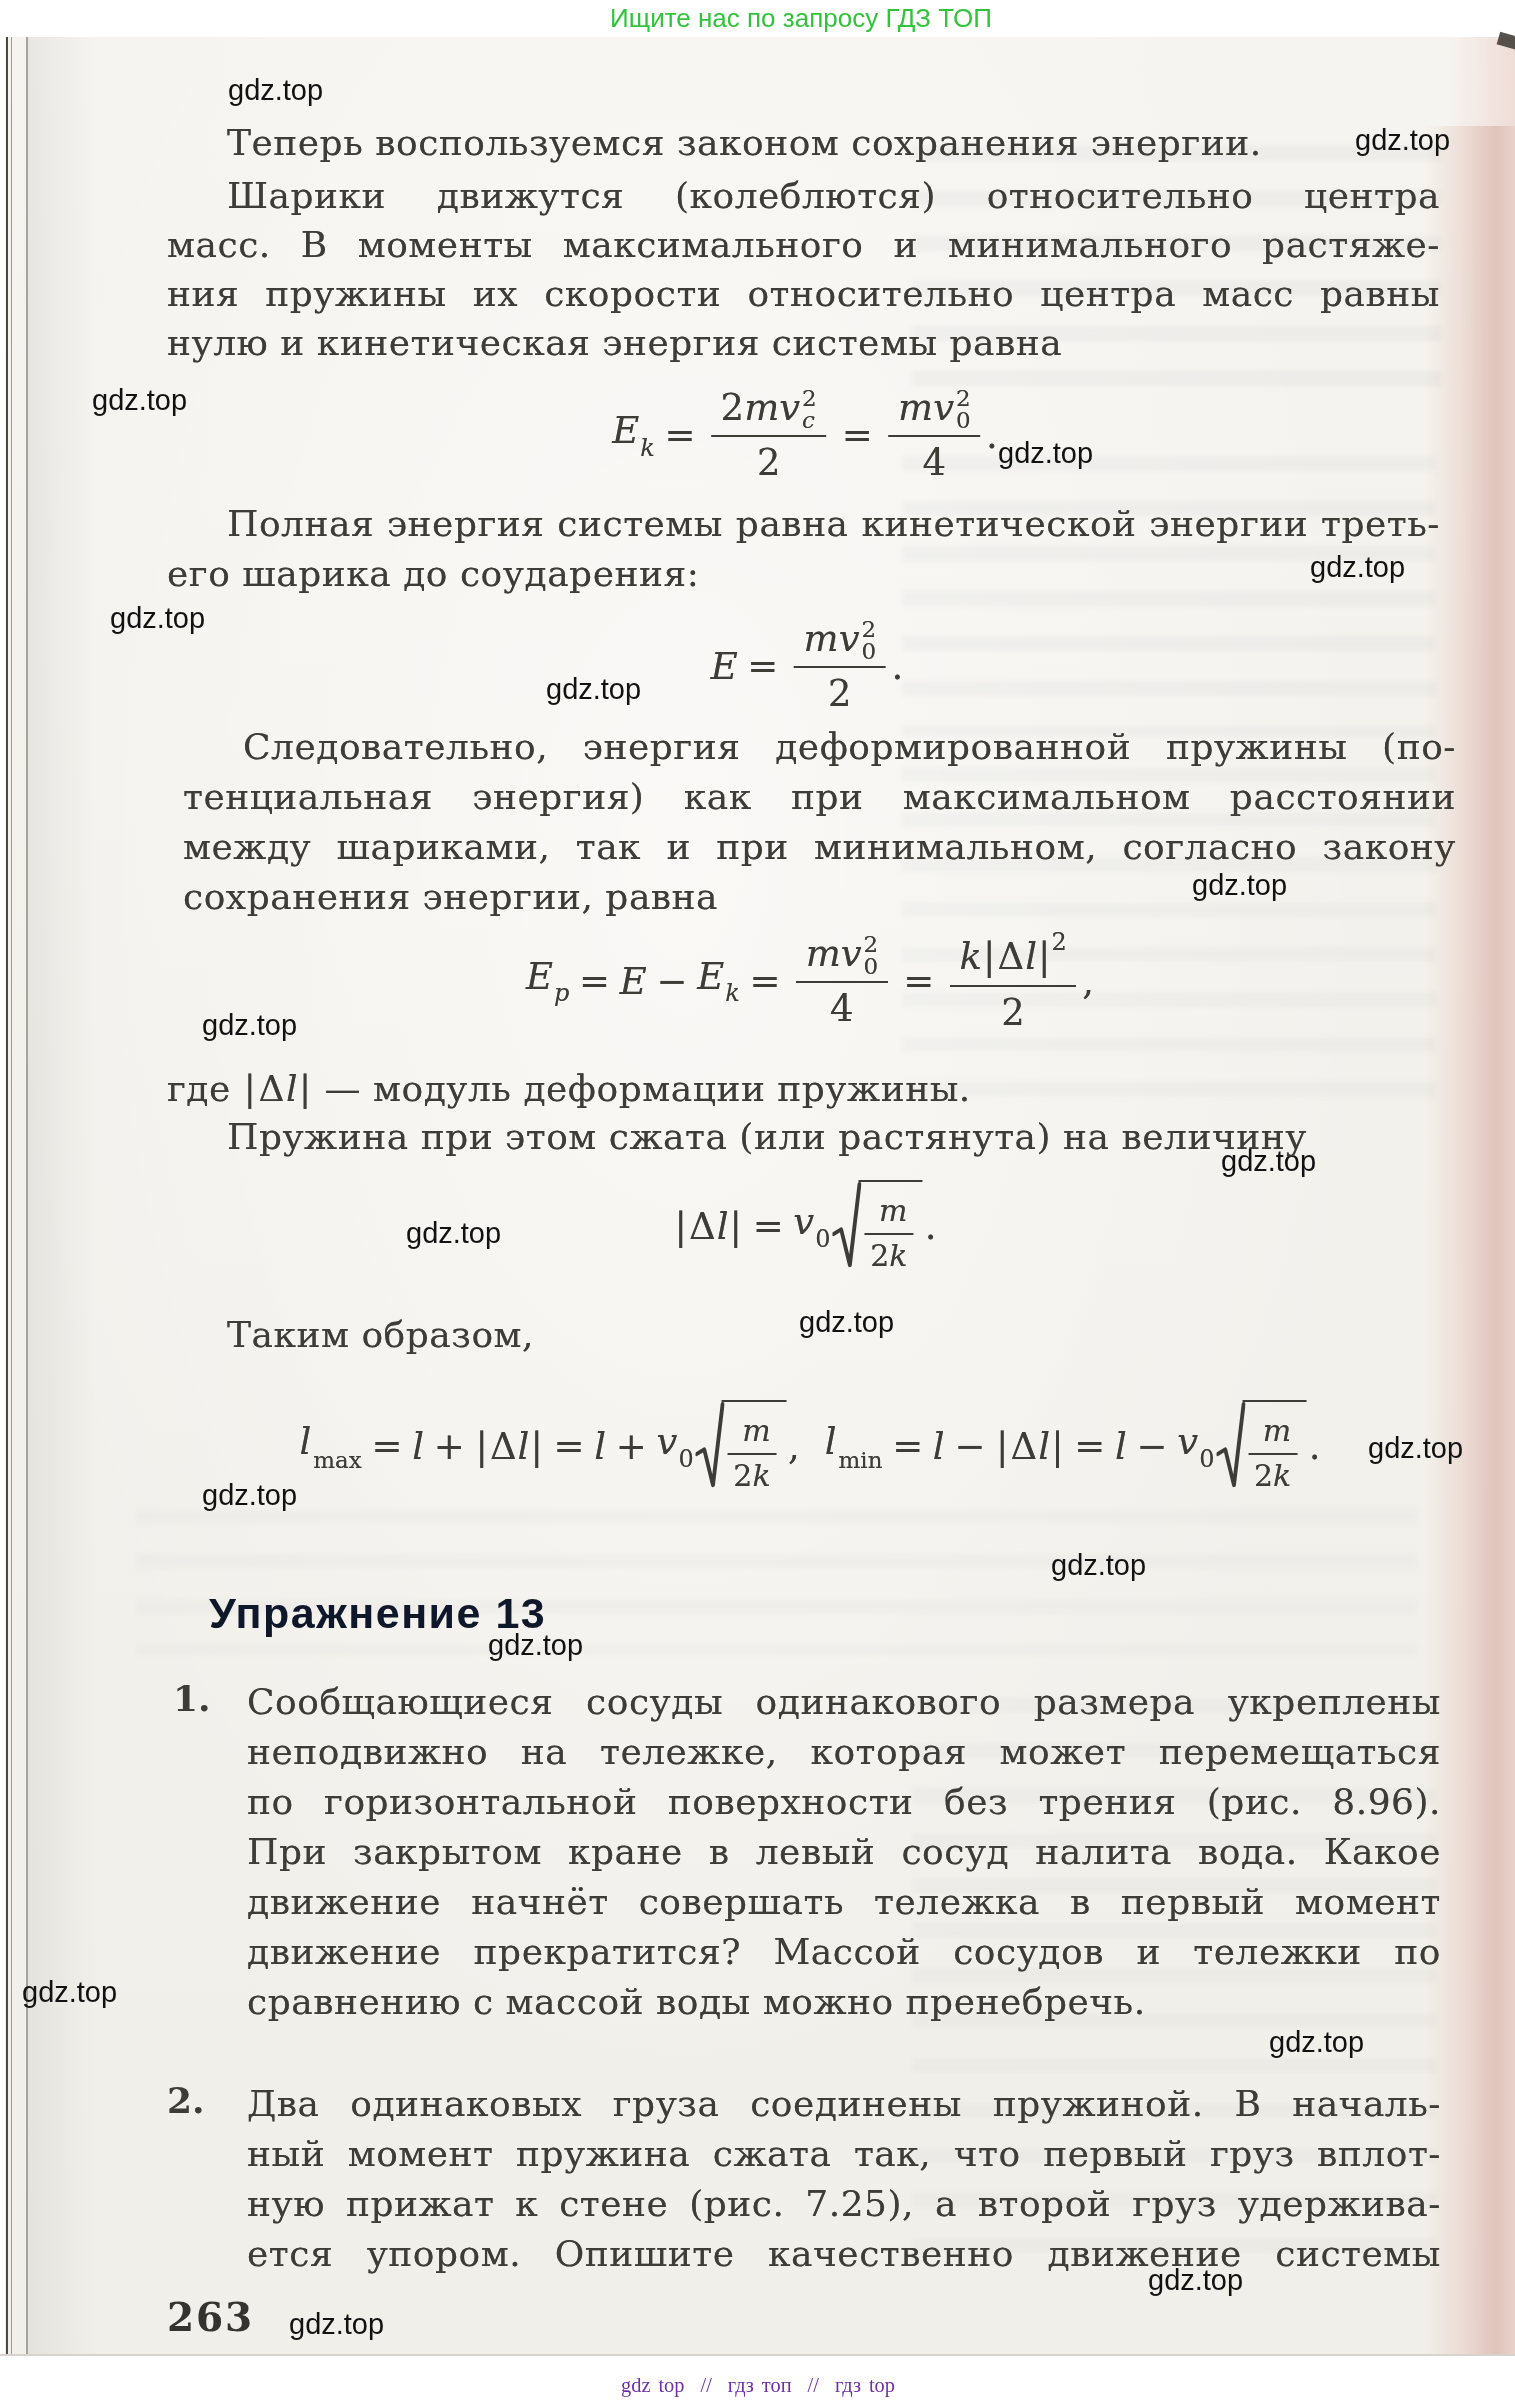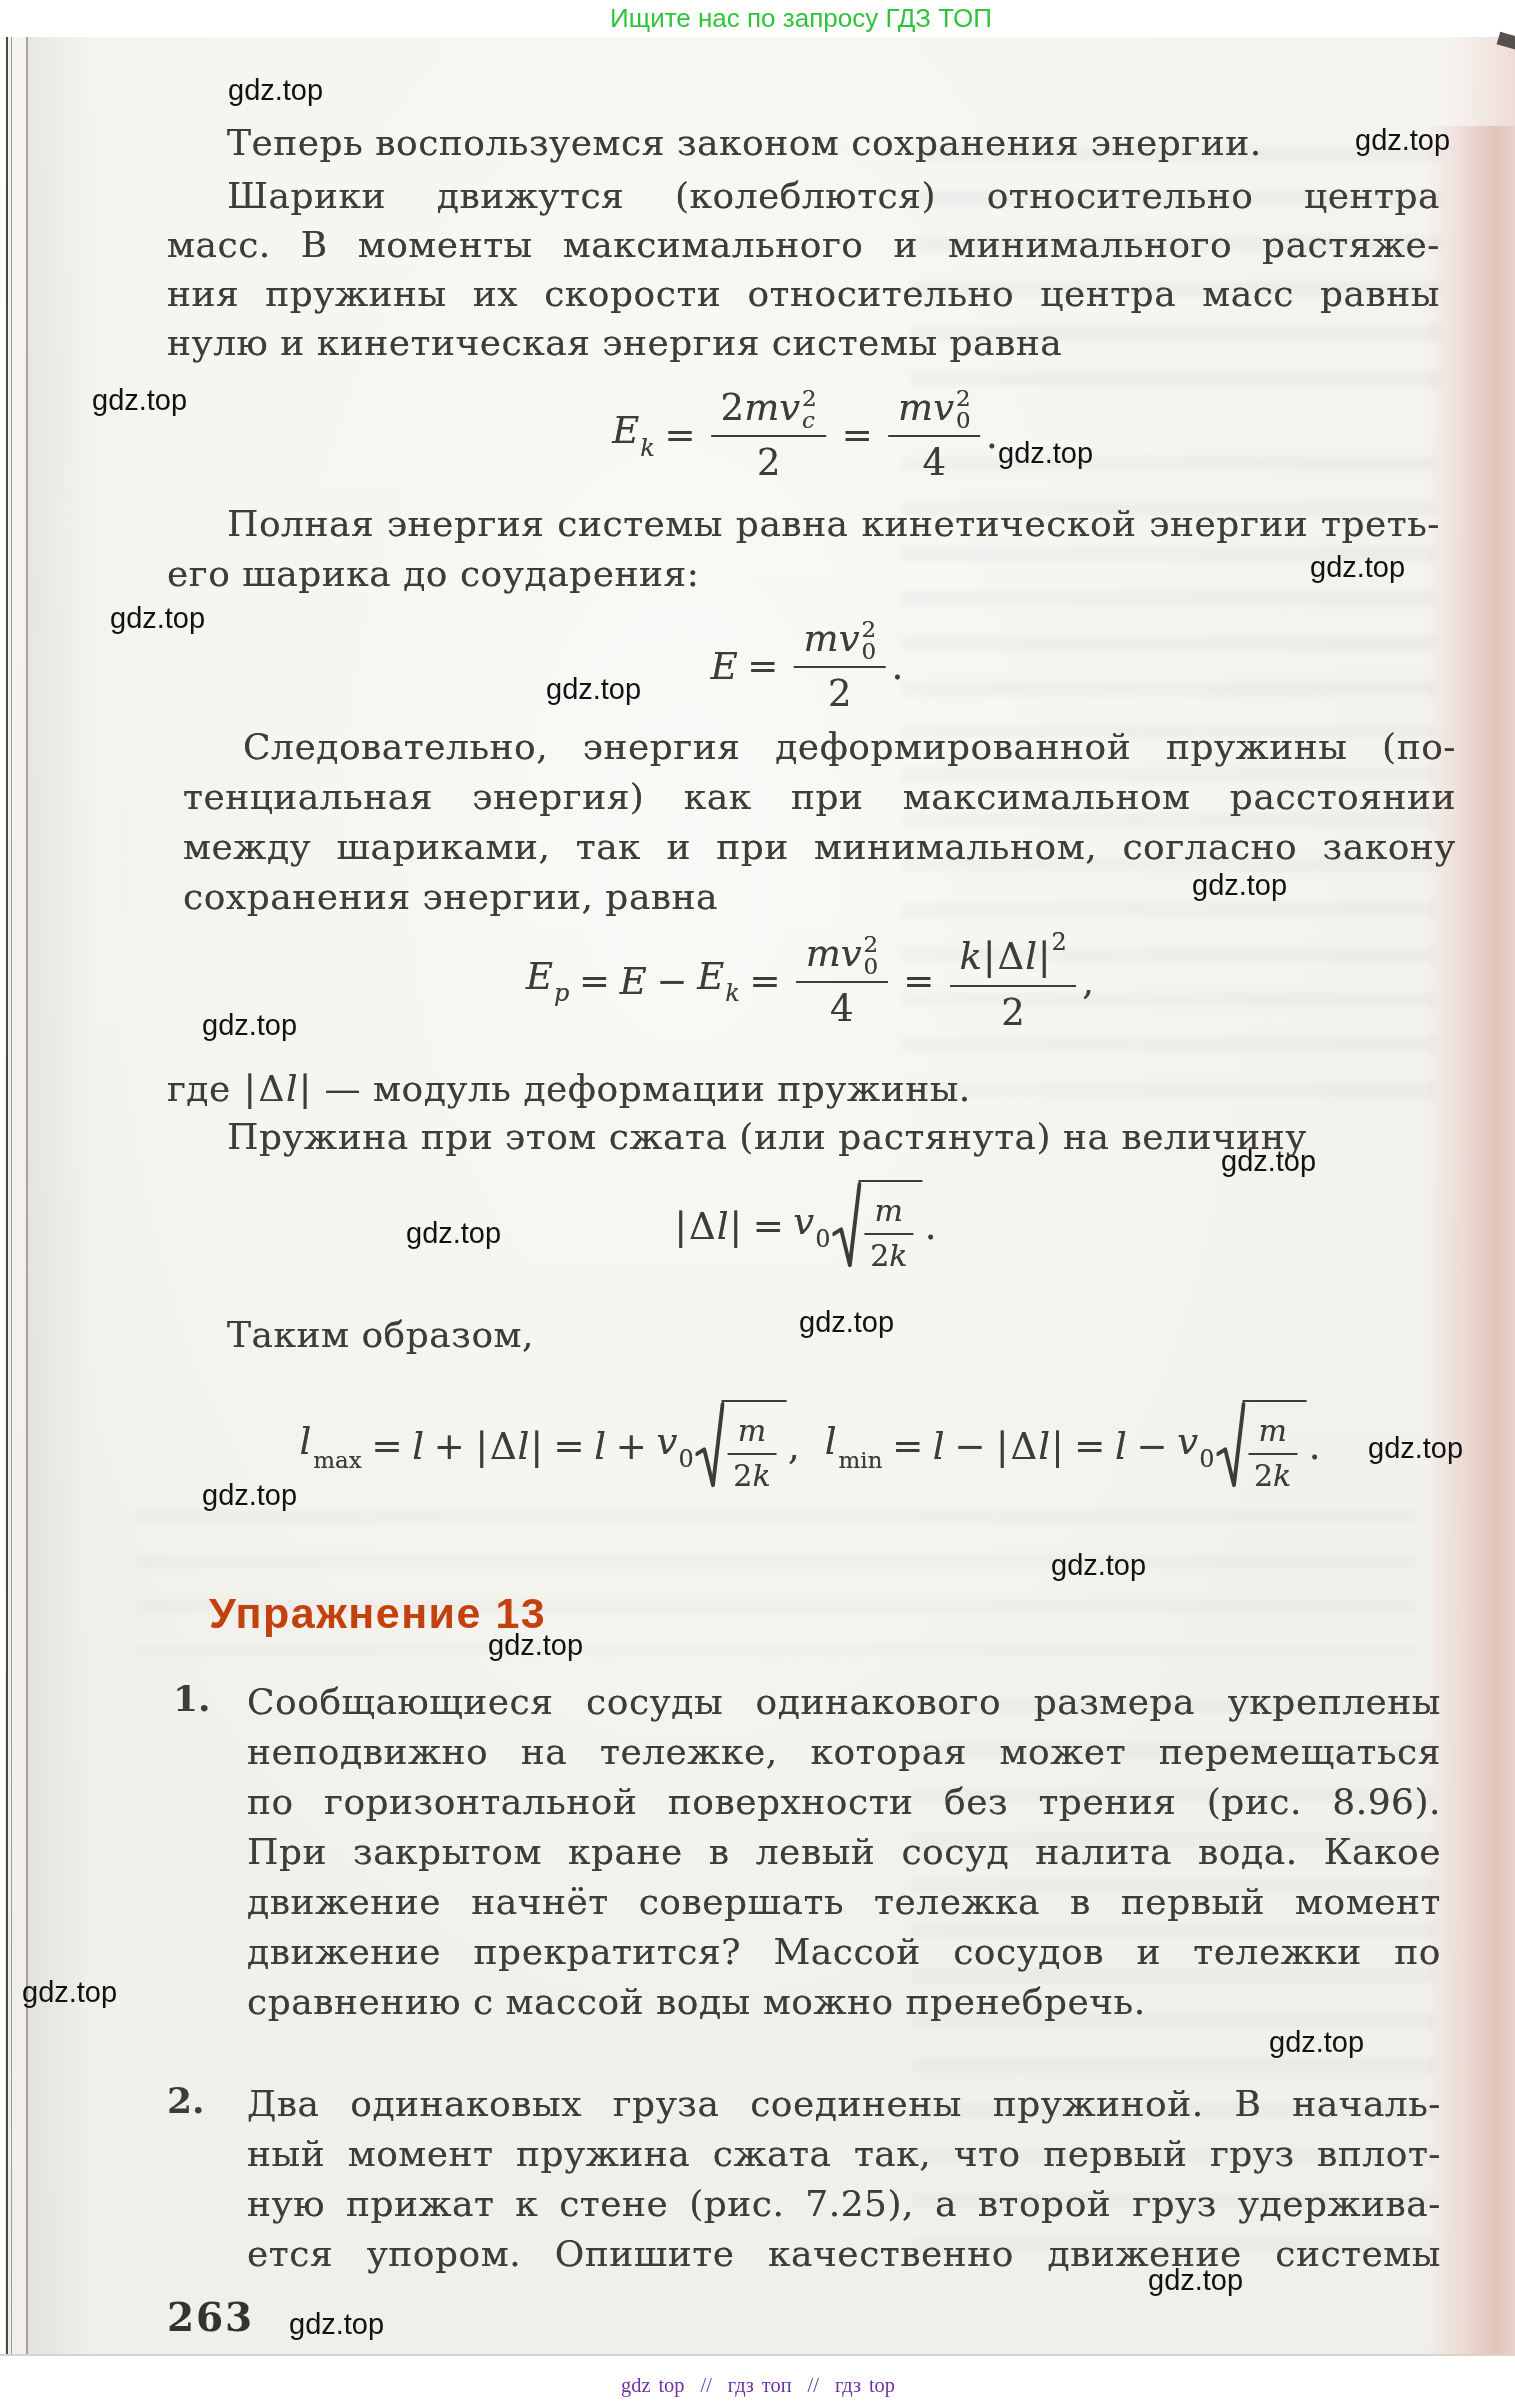--- a/index.html
+++ b/index.html
@@ -55,21 +55,21 @@
   }
   .block{position:absolute;}
   .block .ln{font-size:36px;letter-spacing:0.5px;color:var(--ink);text-shadow:0 0 0.6px rgba(62,60,55,.6);}
   .j{text-align:justify;text-align-last:justify;}
   .ind{text-indent:60px;}
   .lh51 .ln{line-height:49px;height:49px;}
   .lh52 .ln{line-height:50px;height:50px;}
   .item-num{position:absolute;font-size:36px;font-weight:700;color:var(--ink);}
   .exercise-title{
     position:absolute;font-family:"Liberation Sans", sans-serif;font-weight:700;
-    font-size:43px;letter-spacing:1.5px;color:#c2410c;
+    font-size:43px;letter-spacing:1.5px;color:#0f172a;
   }
   .page-number{position:absolute;font-size:39px;font-weight:600;letter-spacing:1.9px;color:#35332f;}
   
   .wm{
     position:absolute;font-family:"Liberation Sans", sans-serif;font-size:29px;line-height:29px;
     color:var(--wm);white-space:nowrap;
   }
   
   .formula{
     position:absolute;display:flex;align-items:center;white-space:nowrap;
@@ -78,21 +78,21 @@
   }
   .formula .up{font-style:normal;}
   .it{font-style:italic;}
   .up{font-style:normal;}
   .tok{margin:0 9.7px;}
   .bsub{display:inline-block;font-size:24px;vertical-align:-12.6px;margin-left:1px;}
   .bsub2{display:inline-block;font-size:23px;vertical-align:-13.6px;margin-left:1.9px;letter-spacing:0;}
   .bsup{display:inline-block;font-size:24px;vertical-align:19.4px;}
   .vs{display:inline-flex;align-items:center;}
   .ss{display:inline-flex;flex-direction:column;font-size:23px;line-height:22px;margin-left:1.9px;transform:translateY(1px);}
-  .frac{display:inline-flex;flex-direction:column;align-items:center;margin:0 5.8px;}
+  .frac{display:inline-flex;flex-direction:column;align-items:flex-end;margin:0 5.8px;}
   .frac .fn{padding:0 9.7px 4.9px;line-height:1.2;}
   .frac .fd{border-top:2.9px solid var(--ink);padding:4.9px 9.7px 0;align-self:stretch;text-align:center;line-height:1.15;}
   .sqrt{display:inline-flex;align-items:flex-start;margin:0 1.9px;}
   .sqrt svg{flex:none;margin-top:1.9px;}
   .sqrt .cand{border-top:2.9px solid var(--ink);margin-left:-2.9px;padding:4.9px 9.7px 0 5.8px;}
   .sqrt .frac{font-size:30px;margin:0;}
   .sqrt .frac .fn{padding:0 5.8px 3.9px;}
   .sqrt .frac .fd{padding:3.9px 5.8px 0;border-top-width:2.4px;}
   .abs .up{padding:0 1px;}
 </style>

